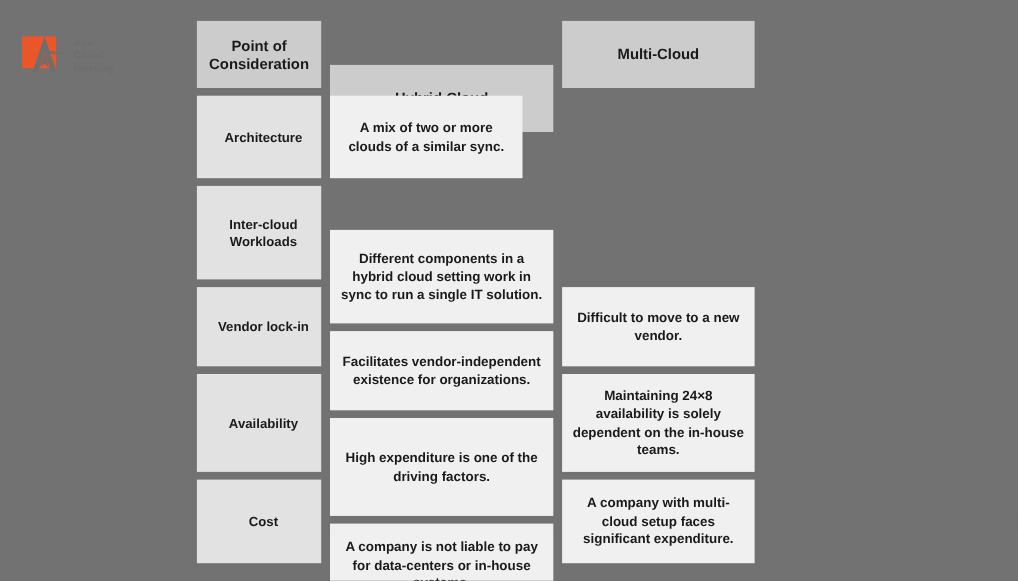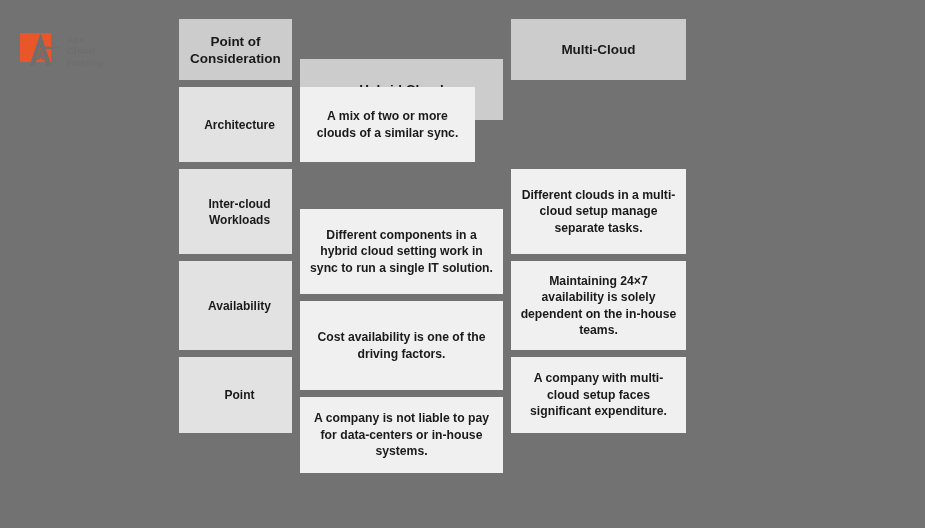--- a/index.html
+++ b/index.html
@@ -148,30 +148,34 @@
     </div>
 
     <div class="row row-body h-75">
       <div class="cell col-1">Architecture</div>
       <div class="cell col-3">A mix of two or more clouds of a similar sync.</div>
     </div>
 
     <div class="row row-body h-85">
       <div class="cell col-1">Inter-cloud Workloads</div>
       <div class="cell col-2">Different components in a hybrid cloud setting work in sync to run a single IT solution.</div>
-      <div class="cell col-3">Different clouds in a multi-cloud setup manage separate tasks.</div>
     </div>
 
+    <div class="row row-body h-72">
+      <div class="cell col-1">Vendor lock-in</div>
+      <div class="cell col-2">Facilitates vendor-independent existence for organizations.</div>
+      <div class="cell col-3">Difficult to move to a new vendor.</div>
+    </div>
 
     <div class="row row-body h-89">
       <div class="cell col-1">Availability</div>
-      <div class="cell col-2">Cost availability is one of the driving factors.</div>
-      <div class="cell col-3">Maintaining 24×7 availability is solely dependent on the in-house teams.</div>
+      <div class="cell col-2">High expenditure is one of the driving factors.</div>
+      <div class="cell col-3">Maintaining 24×8 availability is solely dependent on the in-house teams.</div>
     </div>
 
     <div class="row row-body h-76">
-      <div class="cell col-1">Point</div>
+      <div class="cell col-1">Cost</div>
       <div class="cell col-2">A company is not liable to pay for data-centers or in-house systems.</div>
       <div class="cell col-3">A company with multi-cloud setup faces significant expenditure.</div>
     </div>
 
   </div>
 </div>
 
 </body></html>

